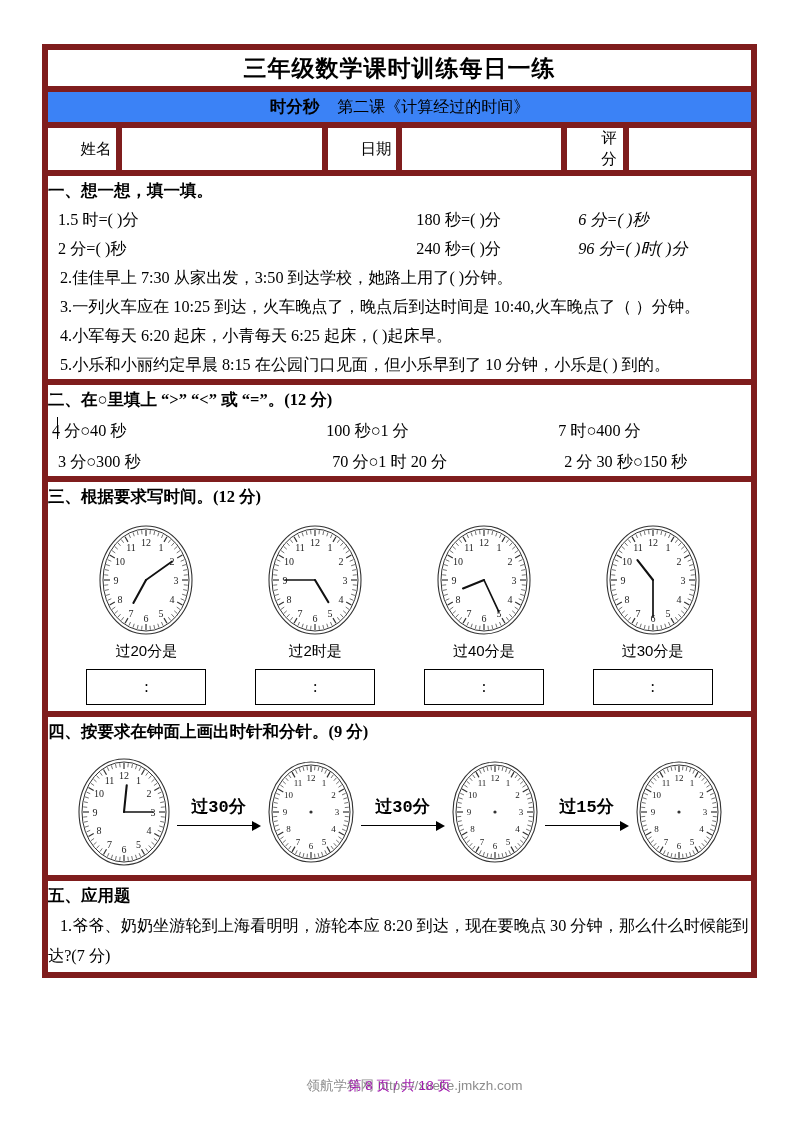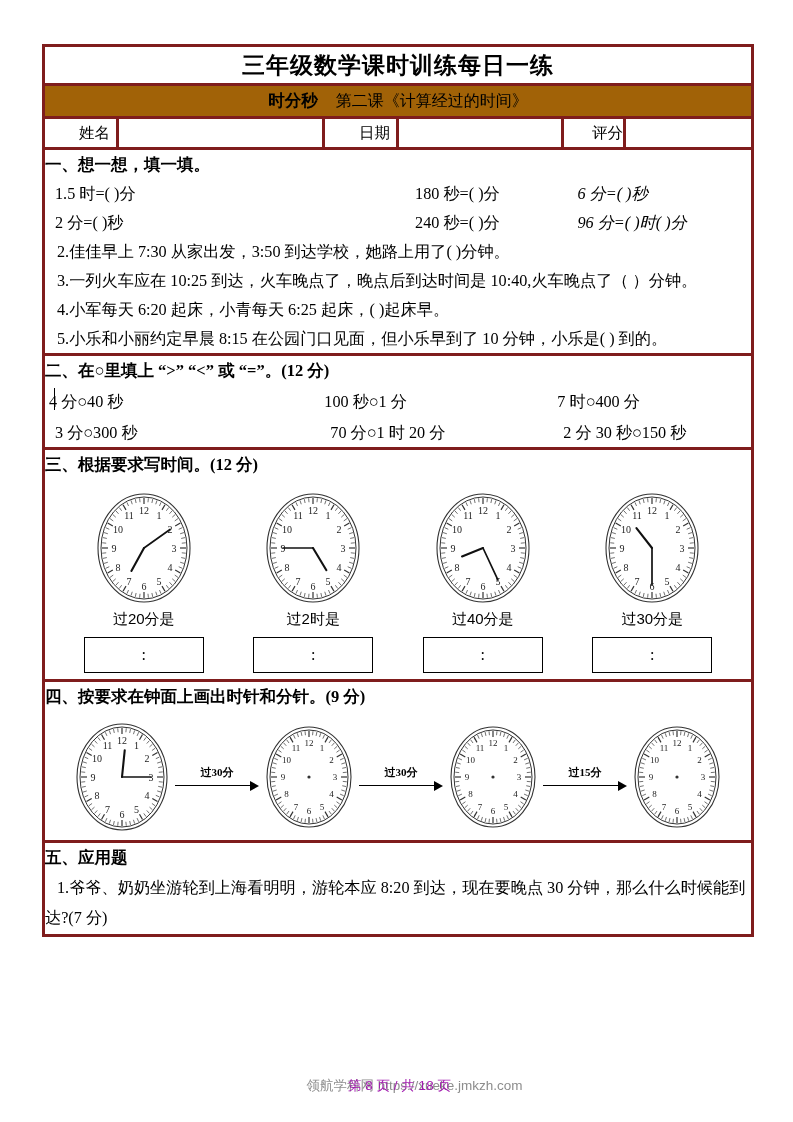--- a/index.html
+++ b/index.html
@@ -20,34 +20,34 @@
     left: 42px;
     top: 44px;
     width: 709px;
   }
   .tbl {
     width: 100%;
     border-collapse: collapse;
     table-layout: fixed;
   }
   .tbl td {
-    border: 3px solid #7f1d1d;
+    border: 6px solid #7f1d1d;
     padding: 0;
     vertical-align: middle;
   }
   .title-cell {
     height: 36px;
     text-align: center;
     font-size: 23px;
     font-weight: bold;
     letter-spacing: 1px;
   }
   .subtitle-cell {
     height: 30px;
-    background: #a16207;
+    background: #3b82f6;
     text-align: center;
     font-size: 16.5px;
     font-weight: bold;
   }
   .subtitle-cell .lesson {
     font-weight: normal;
     font-size: 16px;
     margin-left: 18px;
   }
   .info-row td {
@@ -135,23 +135,23 @@
     margin-top: 10px;
     padding-bottom: 8px;
     gap: 2px;
   }
   .arrow-grp {
     text-align: center;
     width: 92px;
     position: relative;
   }
   .arrow-lab {
-    font-size: 11px;
+    font-size: 17px;
     font-weight: bold;
-    font-family: Liberation Serif, serif;
+    font-family: Liberation Mono, monospace;
     display: block;
     margin-bottom: -2px;
   }
   .arrow-line {
     display: block;
     position: relative;
     height: 10px;
   }
   .arrow-line::before {
     content: "";

